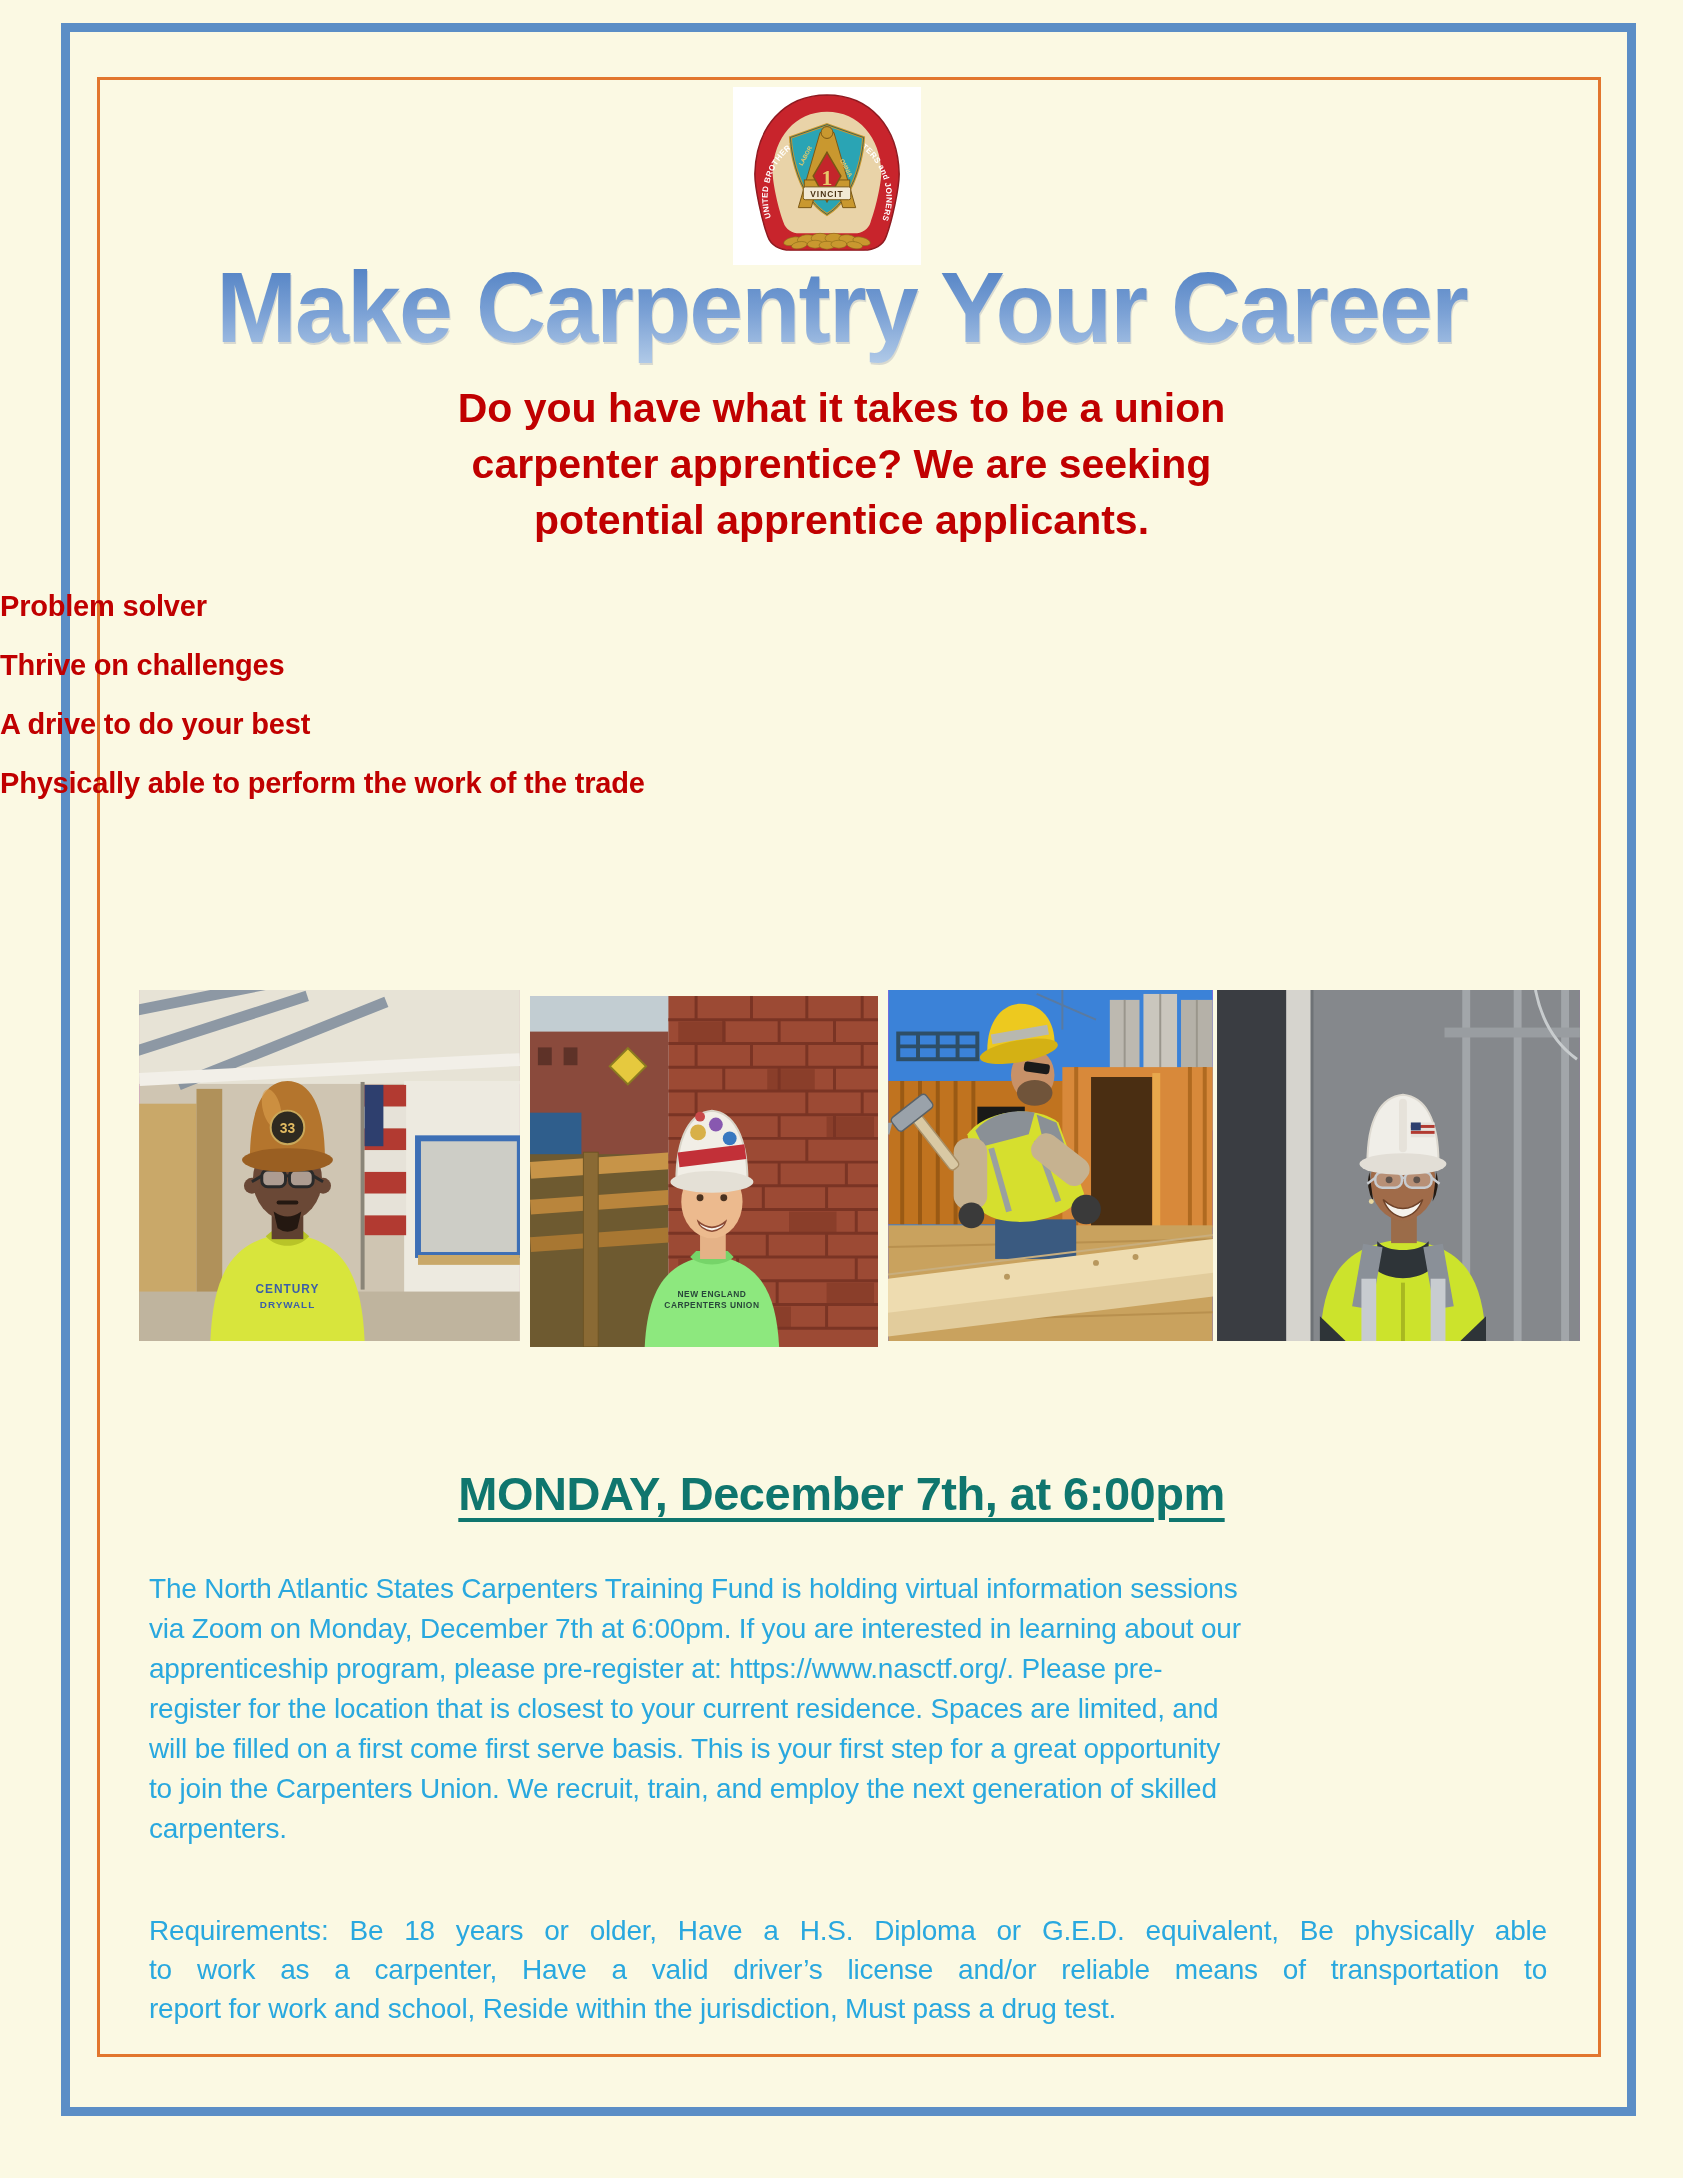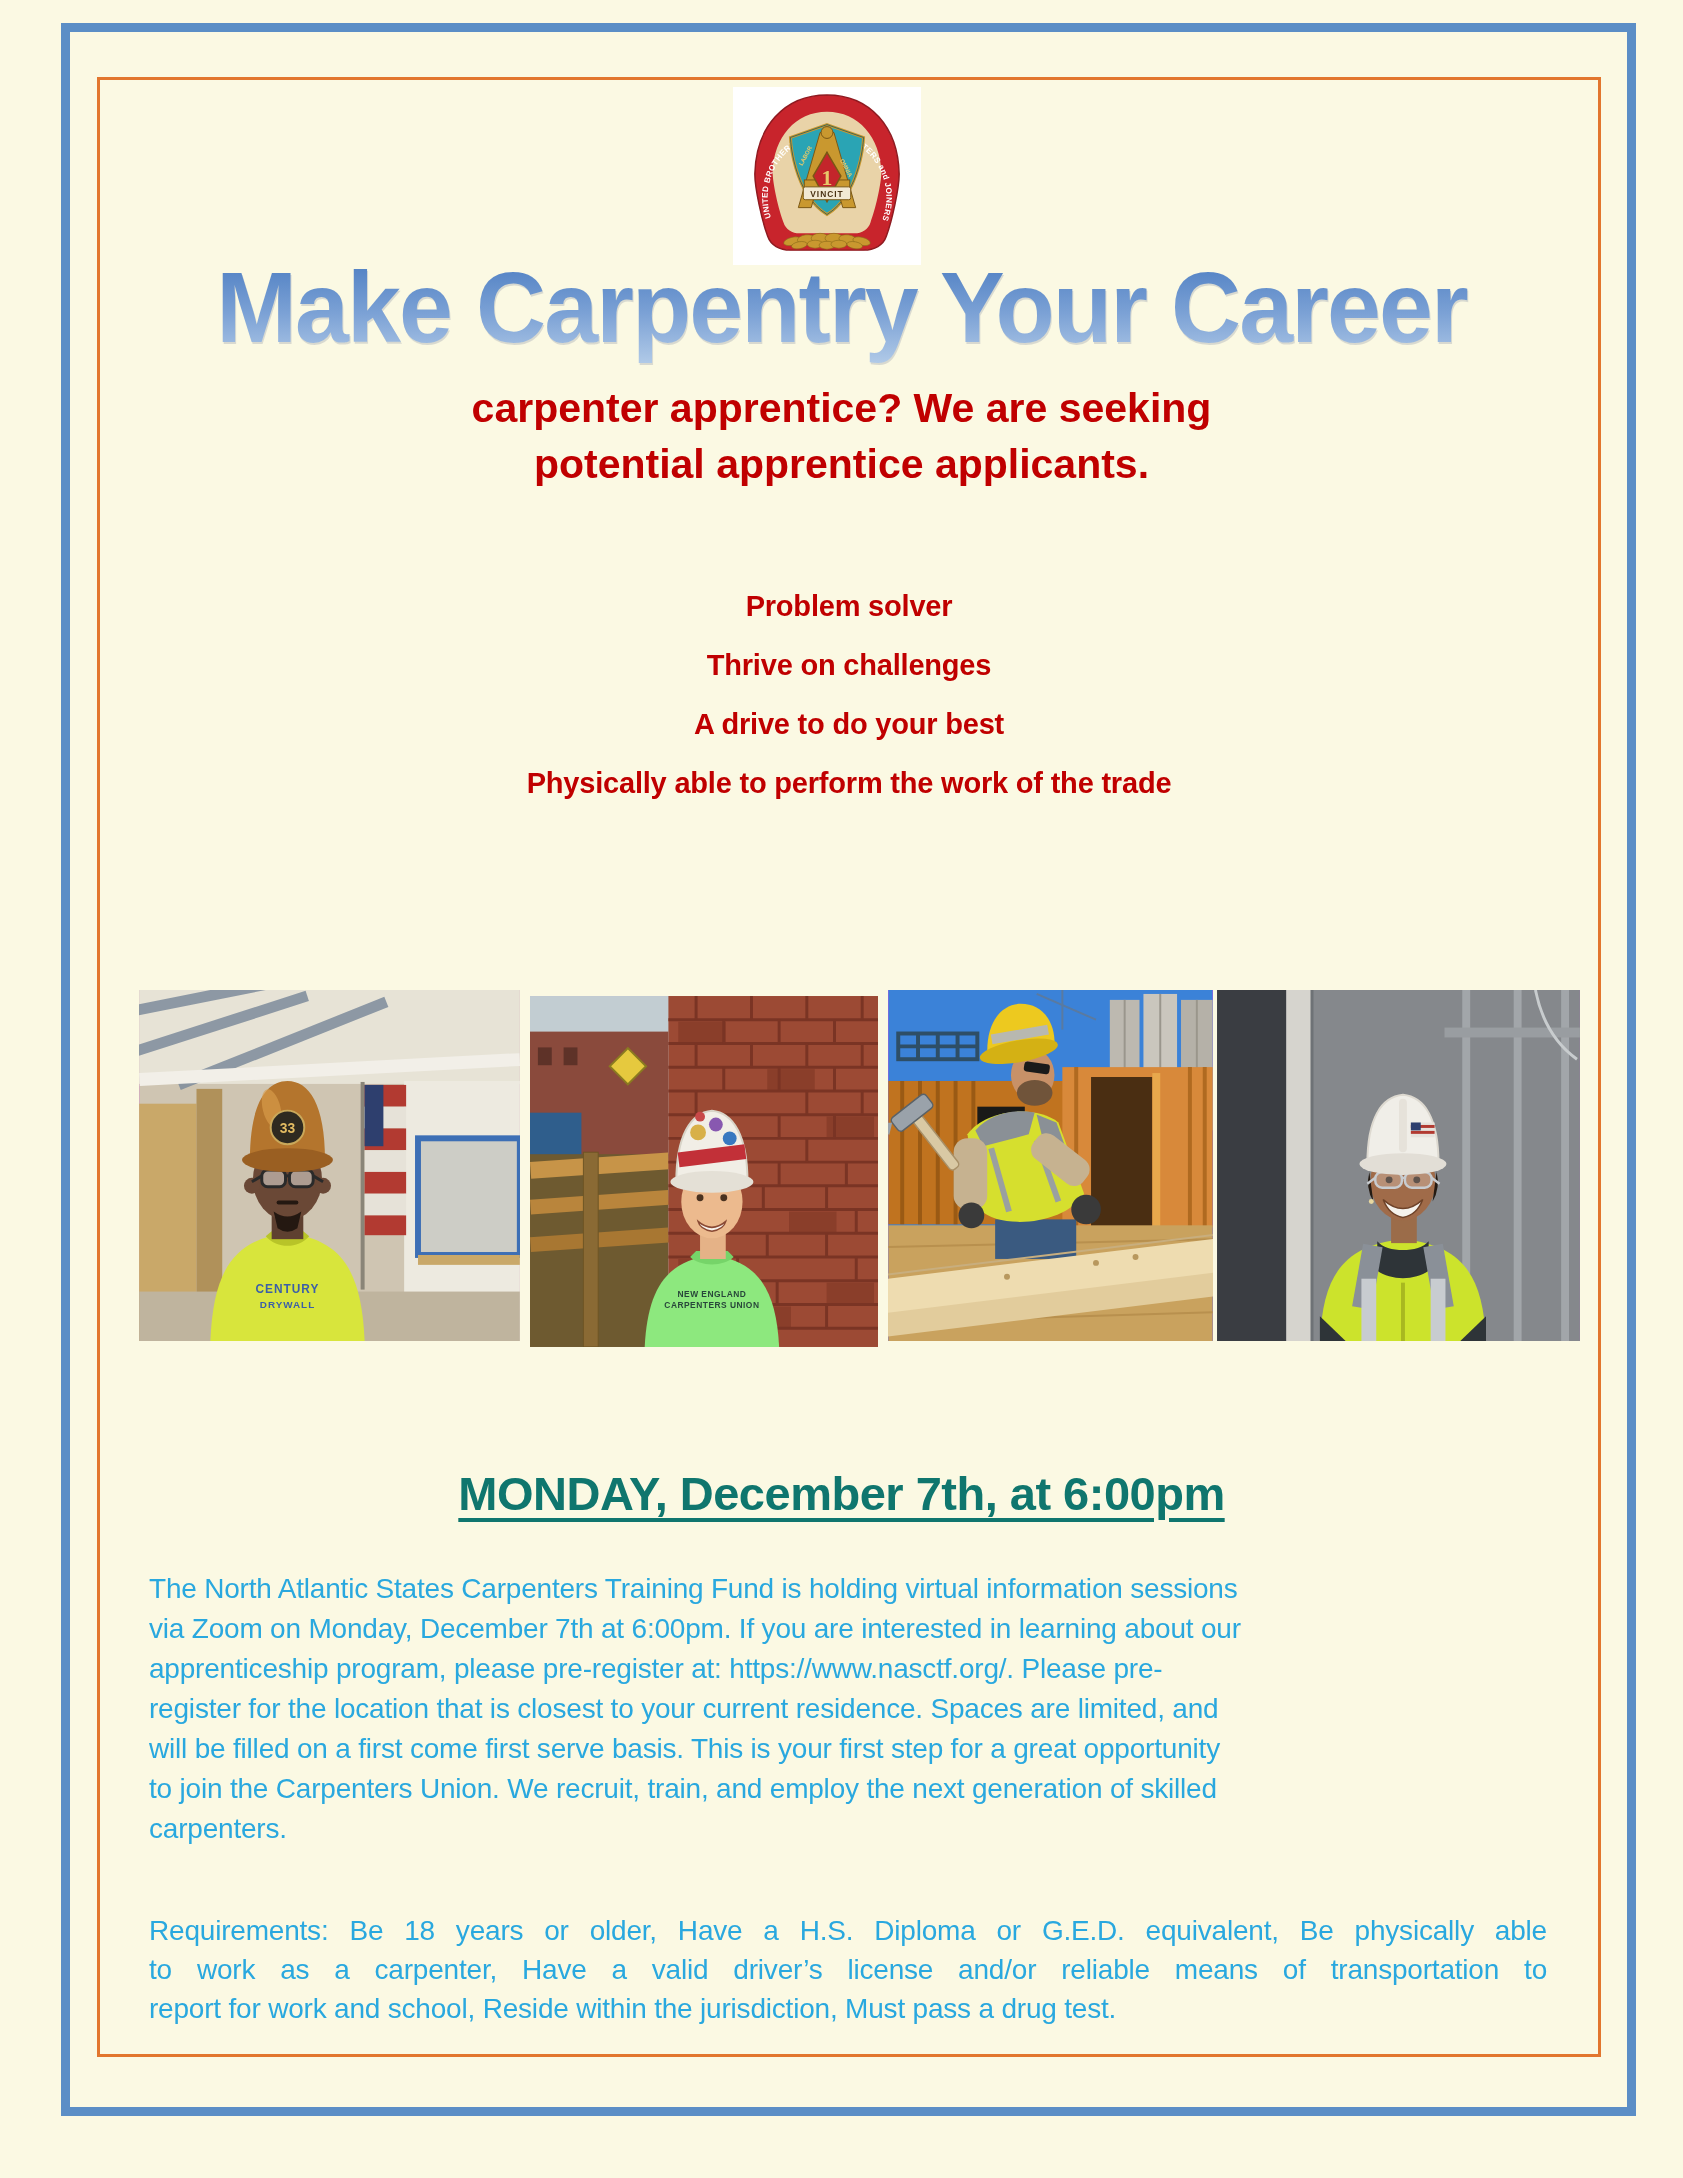--- a/index.html
+++ b/index.html
@@ -28,21 +28,21 @@
     line-height:1.15;transform:scaleX(.96);
     background:linear-gradient(180deg,#4D7EC2 8%,#7BA1D5 55%,#B2CBE8 100%);
     -webkit-background-clip:text;background-clip:text;color:transparent;
     filter:drop-shadow(1px 2px 0 rgba(110,125,150,.25));
   }
   .intro{
     position:absolute;left:0;right:0;top:380px;text-align:center;
     color:#C00000;font-weight:bold;font-size:41px;line-height:56px;
   }
   .qualities{
-    position:absolute;left:15px;right:0;top:577px;text-align:center;
+    position:absolute;left:0;right:0;top:577px;
     color:#C00000;font-weight:bold;font-size:29px;line-height:59px;
     letter-spacing:-0.2px;
   }
   .photos{
     position:absolute;left:139px;top:990px;height:351px;display:flex;gap:4px;
   }
   .photo{height:351px;overflow:hidden;background:#d946ef;}
   .photo svg{display:block;}
   .p1{width:381px;} .p2{width:348px;} .p3{width:325px;} .p4{width:363px;}
   .monday{
@@ -103,20 +103,21 @@
         <ellipse cx="87" cy="156" rx="8" ry="4"></ellipse>
         <ellipse cx="99" cy="155" rx="8" ry="4"></ellipse>
         <ellipse cx="115" cy="156" rx="8" ry="3.5" transform="rotate(10 115 156)"></ellipse>
       </g>
     </svg>
   </div>
 
   <h1 class="title">Make Carpentry Your Career</h1>
 
   <div class="intro">
+    <div>Do you have what it takes to be a union</div>
     <div>carpenter apprentice? We are seeking</div>
     <div>potential apprentice applicants.</div>
   </div>
 
   <div class="qualities">
     <div>Problem solver</div>
     <div>Thrive on challenges</div>
     <div>A drive to do your best</div>
     <div>Physically able to perform the work of the trade</div>
   </div>

